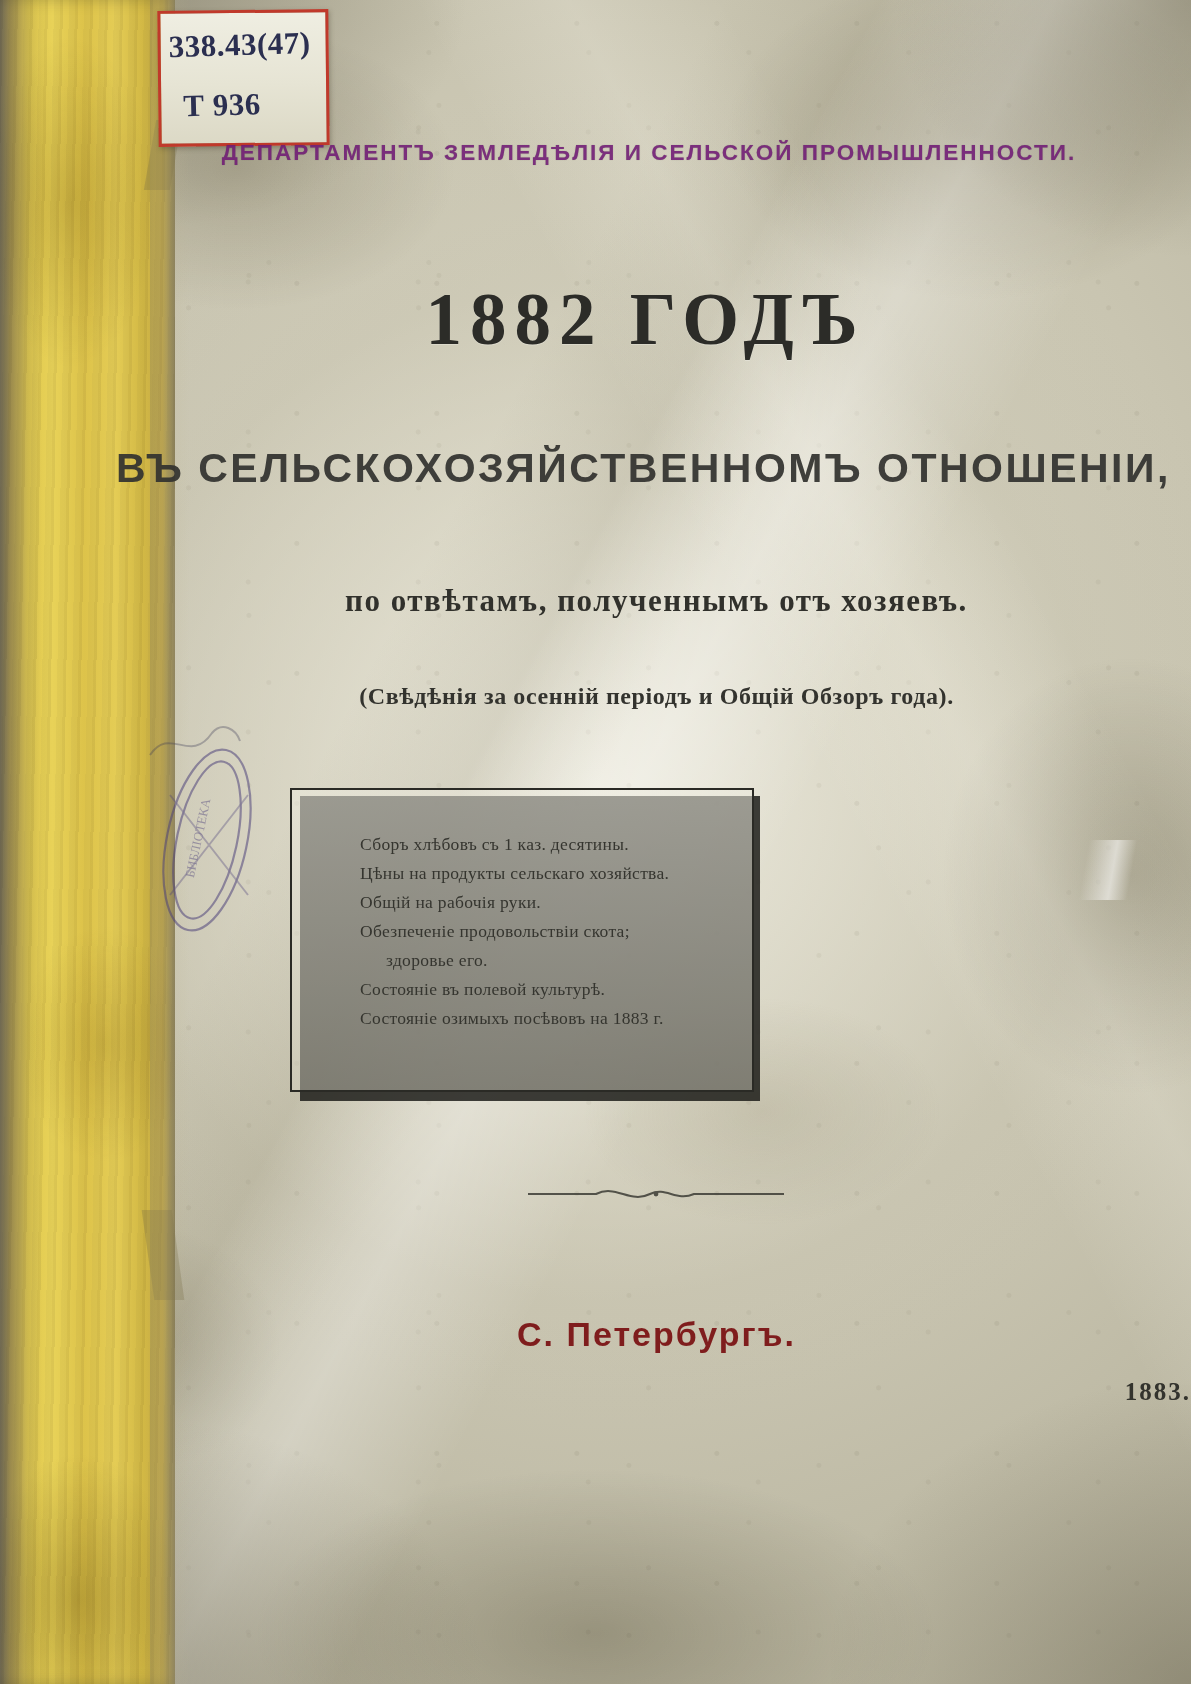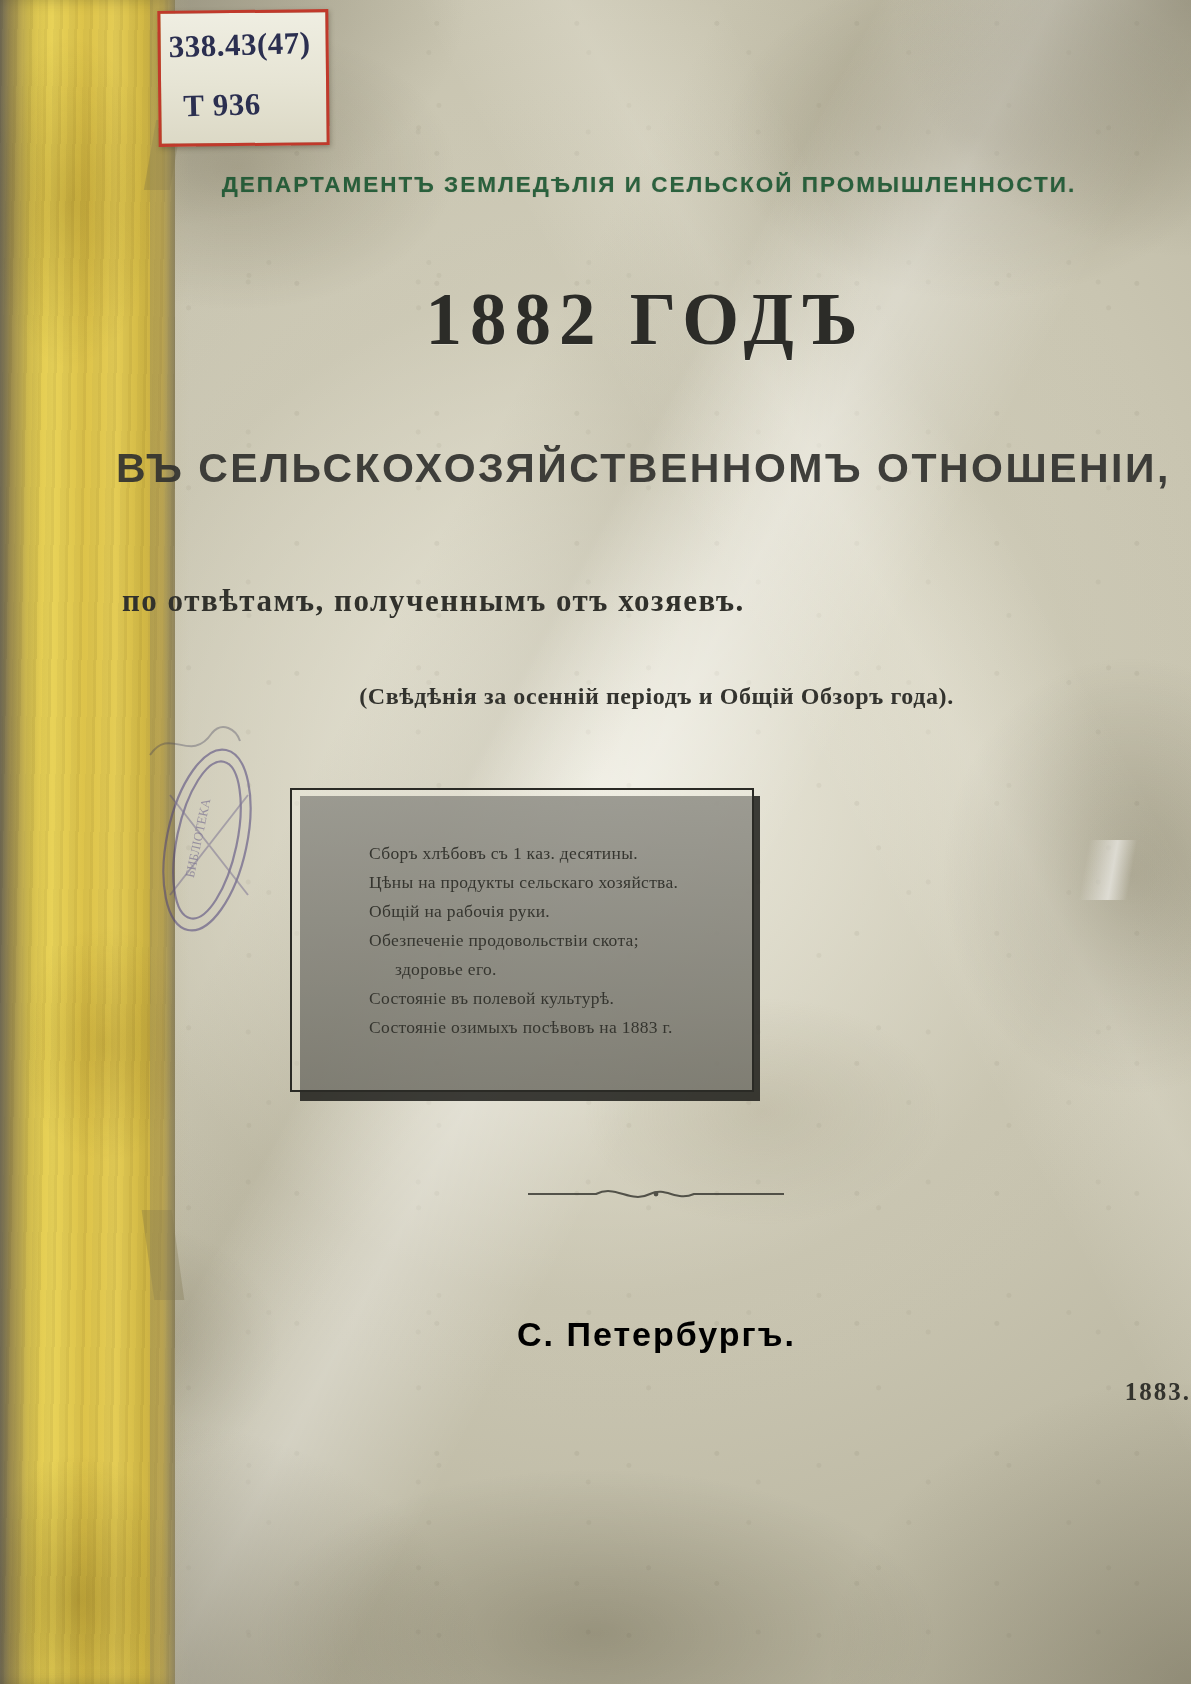--- a/index.html
+++ b/index.html
@@ -132,25 +132,24 @@
 
   
   .dept {
     position: absolute;
     left: 0; right: 0; top: 140px;
     text-align: center;
     padding-left: 107px;
     font-family: "Liberation Sans", sans-serif;
     font-size: 22.5px;
     letter-spacing: 2.0px;
-    color: #14532d;
+    color: #701a75;
     font-weight: 600;
     text-shadow: 0 0 1px rgba(60,60,50,0.45);
     opacity: .88;
-    margin-top: 32px;
   }
   .year-title {
     position: absolute;
     left: 0; right: 0; top: 278px;
     text-align: center;
     padding-left: 100px;
     font-family: "Liberation Serif", serif;
     font-size: 73px;
     letter-spacing: 8px;
     color: #2c2c28;
@@ -165,20 +164,21 @@
     font-family: "Liberation Sans", sans-serif;
     font-size: 41px;
     letter-spacing: 2.5px;
     color: #333330;
     font-weight: 600;
     opacity: .93;
   }
   .byline {
     position: absolute;
     left: 0; right: 0; top: 583px;
+    text-align: center;
     padding-left: 122px;
     font-family: "Liberation Serif", serif;
     font-size: 31px;
     letter-spacing: 1.5px;
     color: #31312c;
     font-weight: 600;
   }
   .parenthetical {
     position: absolute;
     left: 0; right: 0; top: 683px;
@@ -204,21 +204,21 @@
     left: 290px; top: 788px;
     width: 460px; height: 300px;
     border: 2px solid #2a2a25;
     background: linear-gradient(180deg, rgba(236,234,222,0.55), rgba(215,212,196,0.45));
   }
   .contents-list {
     position: absolute;
     left: 60px; top: 32px;
     right: 18px;
     list-style: none;
-    margin: 17px; padding: 0;
+    margin: 8px; padding: 0;
   }
   .contents-list li {
     font-family: "Liberation Serif", serif;
     font-size: 17.5px;
     line-height: 29px;
     color: #35352f;
     letter-spacing: .3px;
     white-space: nowrap;
   }
   .contents-list li.indent { padding-left: 26px; }
@@ -234,21 +234,21 @@
 
   
   .city {
     position: absolute;
     left: 0; right: 0; top: 1315px;
     text-align: center;
     padding-left: 122px;
     font-family: "Liberation Sans", sans-serif;
     font-size: 34px;
     letter-spacing: 2px;
-    color: #000000;
+    color: #7f1d1d;
     font-weight: 600;
   }
   .year-imprint {
     position: absolute;
     left: 0; right: 0; top: 1378px;
     text-align: right;
     padding-left: 122px;
     font-family: "Liberation Serif", serif;
     font-size: 25px;
     letter-spacing: 2px;

